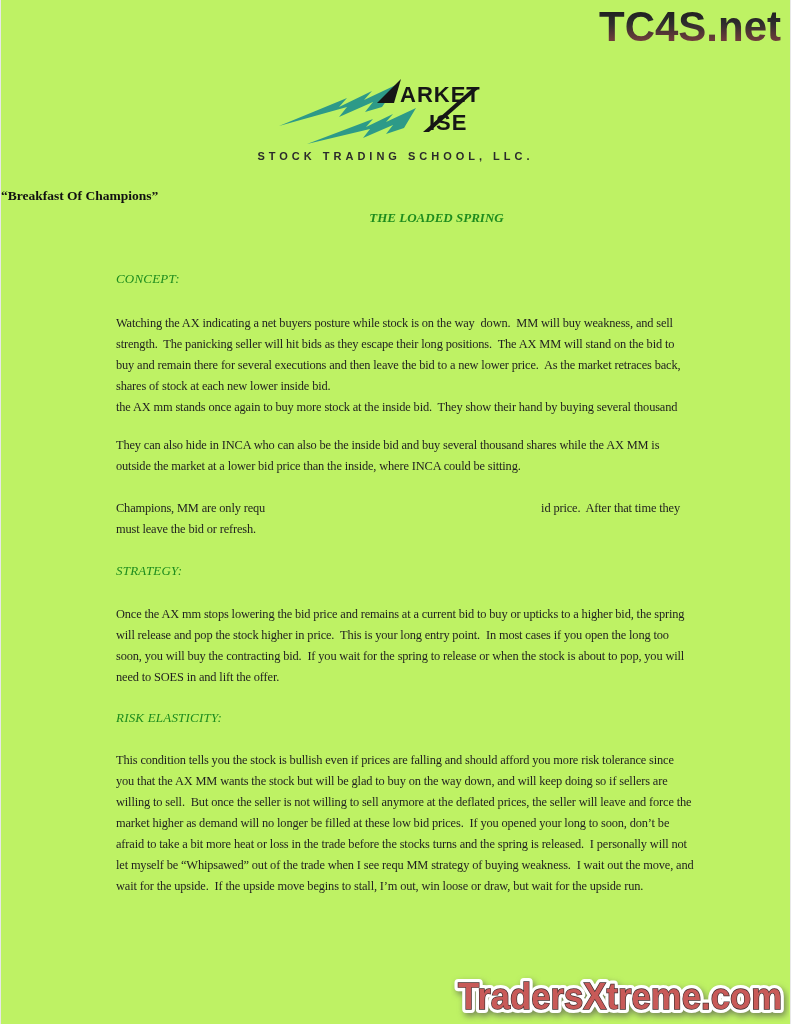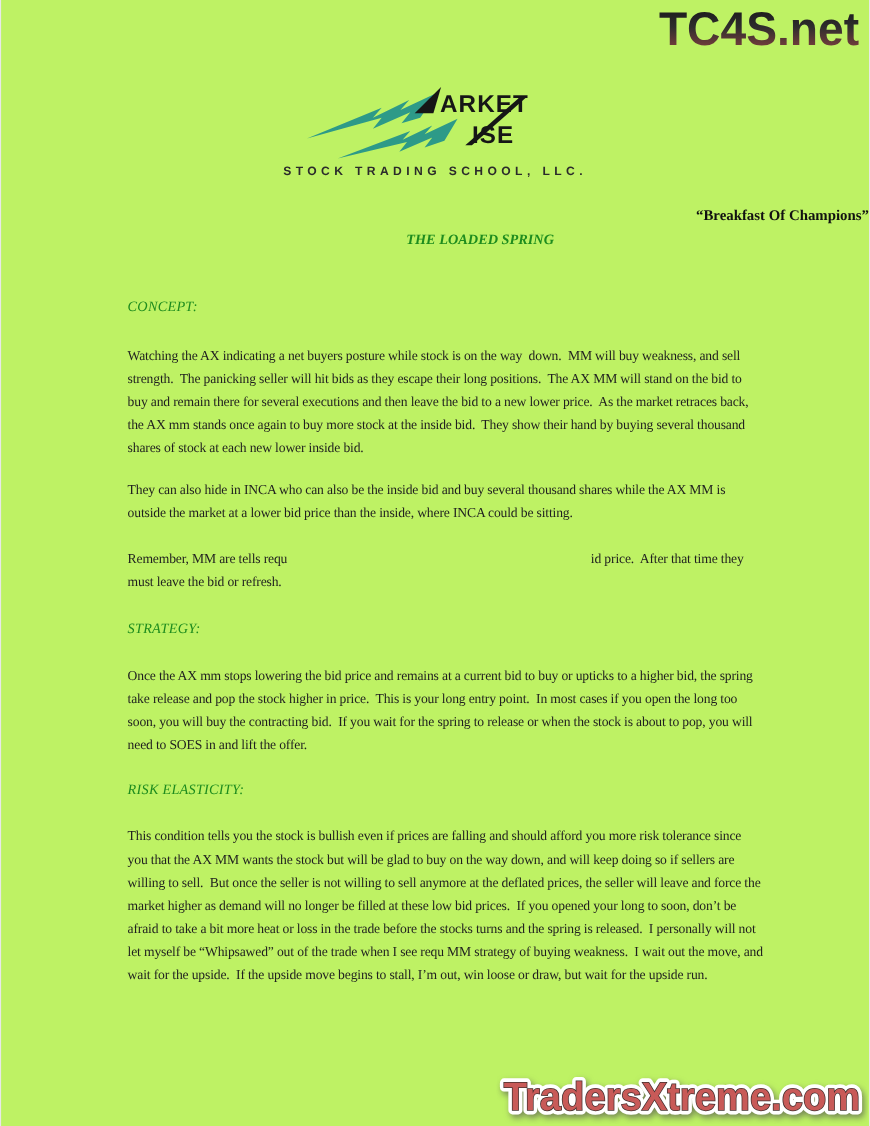--- a/index.html
+++ b/index.html
@@ -12,21 +12,21 @@
   .wm-top{position:absolute;top:0px;right:4px;}
   
   .logo-wrap{position:absolute;top:76px;left:0;width:100%;text-align:center;}
   .school-line{
     position:absolute;top:150px;left:0;width:100%;text-align:center;
     font-family:"Liberation Sans",sans-serif;font-weight:bold;
     font-size:11px;letter-spacing:4px;color:#2b2b2b;
   }
   
   .doc-title{
-    position:absolute;top:188px;left:0;width:100%;text-align:right;
+    position:absolute;top:188px;left:0;width:100%;text-align:left;
     font-size:13.5px;font-weight:bold;color:#111;
   }
   .doc-subtitle{
     position:absolute;top:210px;left:0;width:100%;text-align:center;
     font-size:13px;font-weight:bold;font-style:italic;color:#1e8c1e;padding-left:41px;
   }
   
   .sec-heading{
     position:absolute;left:115px;
     font-size:13px;font-weight:normal;font-style:italic;color:#1e8c1e;
@@ -81,39 +81,39 @@
 
   <div class="doc-title">“Breakfast Of Champions”</div>
   <div class="doc-subtitle">THE LOADED SPRING</div>
 
   <div class="sec-heading" style="top:271px">CONCEPT:</div>
 
   <div class="para" style="top:313px">
     <div class="line">Watching the AX indicating a net buyers posture while stock is on the way  down.  MM will buy weakness, and sell</div>
     <div class="line">strength.  The panicking seller will hit bids as they escape their long positions.  The AX MM will stand on the bid to</div>
     <div class="line">buy and remain there for several executions and then leave the bid to a new lower price.  As the market retraces back,</div>
+    <div class="line">shares of stock at each new lower inside bid.</div>
     <div class="line">the AX mm stands once again to buy more stock at the inside bid.  They show their hand by buying several thousand</div>
-    <div class="line">shares of stock at each new lower inside bid.</div>
   </div>
 
   <div class="para" style="top:435px">
     <div class="line">They can also hide in INCA who can also be the inside bid and buy several thousand shares while the AX MM is</div>
     <div class="line">outside the market at a lower bid price than the inside, where INCA could be sitting.</div>
   </div>
 
   <div class="para" style="top:498px">
-    <div class="line"><span>Remember, MM are tells requ</span><span class="wm-gap"></span><span>id price.  After that time they</span></div>
+    <div class="line"><span>Champions, MM are only requ</span><span class="wm-gap"></span><span>id price.  After that time they</span></div>
     <div class="line">must leave the bid or refresh.</div>
   </div>
 
   <div class="sec-heading" style="top:563px">STRATEGY:</div>
 
   <div class="para" style="top:604px">
     <div class="line">Once the AX mm stops lowering the bid price and remains at a current bid to buy or upticks to a higher bid, the spring</div>
-    <div class="line">take release and pop the stock higher in price.  This is your long entry point.  In most cases if you open the long too</div>
+    <div class="line">will release and pop the stock higher in price.  This is your long entry point.  In most cases if you open the long too</div>
     <div class="line">soon, you will buy the contracting bid.  If you wait for the spring to release or when the stock is about to pop, you will</div>
     <div class="line">need to SOES in and lift the offer.</div>
   </div>
 
   <div class="sec-heading" style="top:710px">RISK ELASTICITY:</div>
 
   <div class="para" style="top:750px">
     <div class="line">This condition tells you the stock is bullish even if prices are falling and should afford you more risk tolerance since</div>
     <div class="line">you that the AX MM wants the stock but will be glad to buy on the way down, and will keep doing so if sellers are</div>
     <div class="line">willing to sell.  But once the seller is not willing to sell anymore at the deflated prices, the seller will leave and force the</div>

